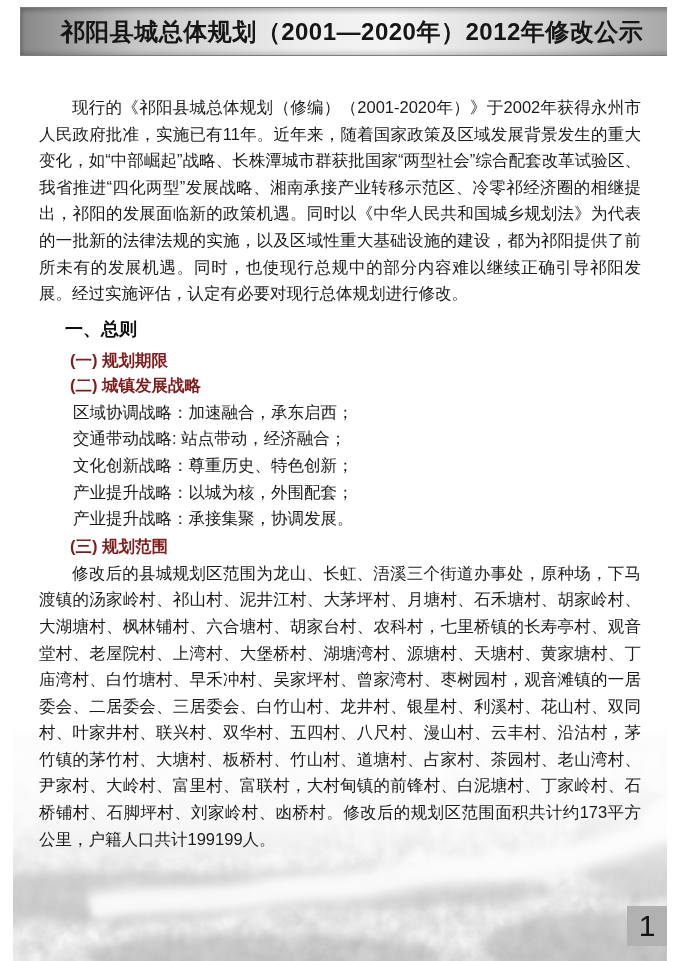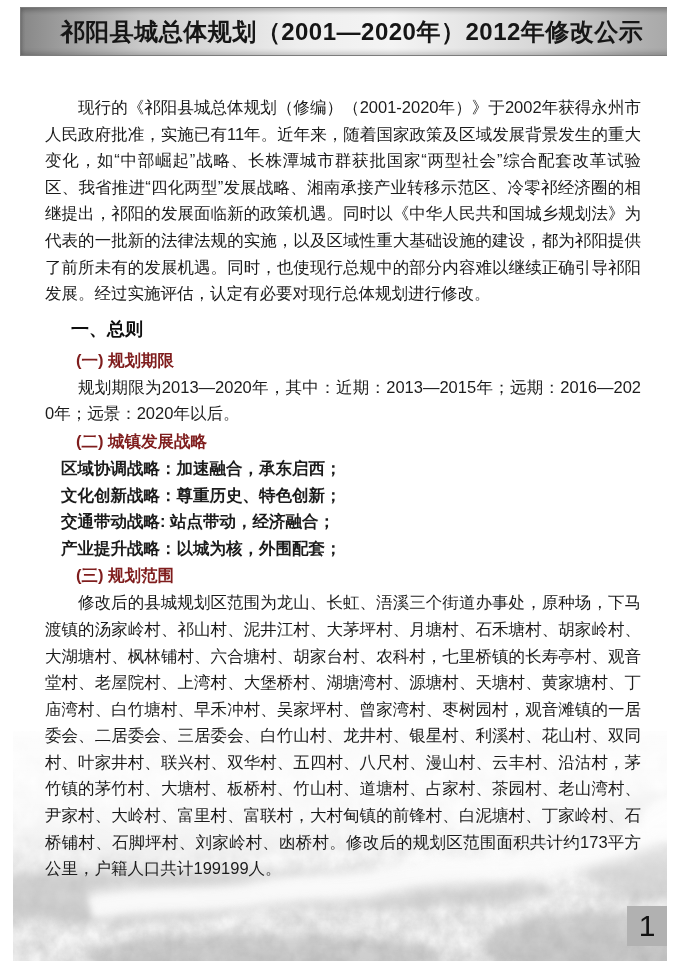--- a/index.html
+++ b/index.html
@@ -18,33 +18,33 @@
       #d7d7d7 78%, #b3b3b3 92%, #a4a4a4 100%);
     box-shadow: inset 0 3px 4px rgba(0,0,0,.22), inset 0 -3px 4px rgba(0,0,0,.16);
     display:flex; align-items:center; justify-content:center;
   }
   .banner-title {
     font-size:24px; font-weight:600; color:#161616; letter-spacing:.5px;
     white-space:nowrap;
   }
   
   .content {
-    position:absolute; left:32px; right:26px; top:94px; z-index:3;
+    position:absolute; left:26px; right:26px; top:94px; z-index:3;
     color:#1b1b1b; font-size:16.5px; line-height:26.6px;
   }
   .para { margin:0; text-align:justify; text-indent:2em; word-break:break-all; }
   .sec-title {
     margin:7px 0 5px 26px; font-size:18px; line-height:30px;
     font-weight:bold; color:#0f0f0f;
   }
   .sub-heading {
     margin:3px 0 3px 31px; font-size:16.5px; line-height:22px;
     font-weight:bold; color:#7f1d1d;
   }
-  .strategy-line { margin-left:16px;font-weight:bold; }
+  .strategy-line { margin-left:34px; }
   
   .photo {
     position:absolute; left:0; bottom:0; width:680px; height:230px; z-index:1;
   }
   .photo svg { display:block; }
   
   .pagenum {
     position:absolute; left:614px; top:906px; width:40px; height:40px; z-index:4;
     background:#b1b1b1; display:flex; align-items:center; justify-content:center;
   }
@@ -58,27 +58,27 @@
   <header class="banner">
     <span class="banner-title">祁阳县城总体规划（2001—2020年）2012年修改公示</span>
   </header>
 
   <main class="content">
     <p class="para">现行的《祁阳县城总体规划（修编）（2001-2020年）》于2002年获得永州市人民政府批准，实施已有11年。近年来，随着国家政策及区域发展背景发生的重大变化，如“中部崛起”战略、长株潭城市群获批国家“两型社会”综合配套改革试验区、我省推进“四化两型”发展战略、湘南承接产业转移示范区、冷零祁经济圈的相继提出，祁阳的发展面临新的政策机遇。同时以《中华人民共和国城乡规划法》为代表的一批新的法律法规的实施，以及区域性重大基础设施的建设，都为祁阳提供了前所未有的发展机遇。同时，也使现行总规中的部分内容难以继续正确引导祁阳发展。经过实施评估，认定有必要对现行总体规划进行修改。</p>
 
     <h1 class="sec-title">一、总则</h1>
 
     <h2 class="sub-heading">(一) 规划期限</h2>
-    <p class="para">规划期限为2013—2020年，其中：近期：2013—2015年；远期：2016—2020年；远景：2020年以后。</p>
 
     <h2 class="sub-heading">(二) 城镇发展战略</h2>
     <div class="strategy-line">区域协调战略：加速融合，承东启西；</div>
+    <div class="strategy-line">交通带动战略: 站点带动，经济融合；</div>
     <div class="strategy-line">文化创新战略：尊重历史、特色创新；</div>
-    <div class="strategy-line">交通带动战略: 站点带动，经济融合；</div>
     <div class="strategy-line">产业提升战略：以城为核，外围配套；</div>
+    <div class="strategy-line">产业提升战略：承接集聚，协调发展。</div>
 
     <h2 class="sub-heading">(三) 规划范围</h2>
     <p class="para">修改后的县城规划区范围为龙山、长虹、浯溪三个街道办事处，原种场，下马渡镇的汤家岭村、祁山村、泥井江村、大茅坪村、月塘村、石禾塘村、胡家岭村、大湖塘村、枫林铺村、六合塘村、胡家台村、农科村，七里桥镇的长寿亭村、观音堂村、老屋院村、上湾村、大堡桥村、湖塘湾村、源塘村、天塘村、黄家塘村、丁庙湾村、白竹塘村、早禾冲村、吴家坪村、曾家湾村、枣树园村，观音滩镇的一居委会、二居委会、三居委会、白竹山村、龙井村、银星村、利溪村、花山村、双同村、叶家井村、联兴村、双华村、五四村、八尺村、漫山村、云丰村、沿沽村，茅竹镇的茅竹村、大塘村、板桥村、竹山村、道塘村、占家村、茶园村、老山湾村、尹家村、大岭村、富里村、富联村，大村甸镇的前锋村、白泥塘村、丁家岭村、石桥铺村、石脚坪村、刘家岭村、凼桥村。修改后的规划区范围面积共计约173平方公里，户籍人口共计199199人。</p>
   </main>
 
   <div class="photo">
     <svg width="680" height="230" viewBox="0 0 680 230" xmlns="http://www.w3.org/2000/svg">
       <defs>
         <filter id="tex" x="0" y="0" width="100%" height="100%">
           <feTurbulence type="fractalNoise" baseFrequency="0.055 0.05" numOctaves="4" seed="11"></feTurbulence>

